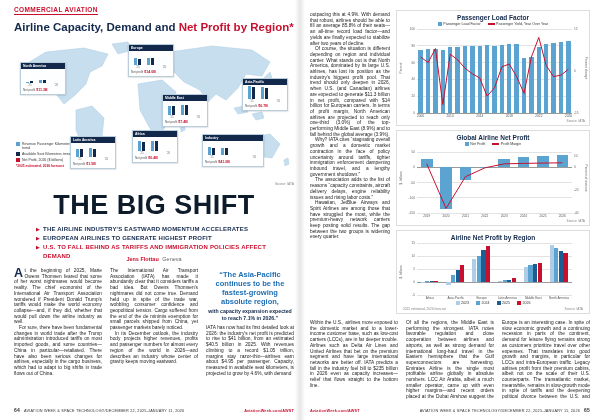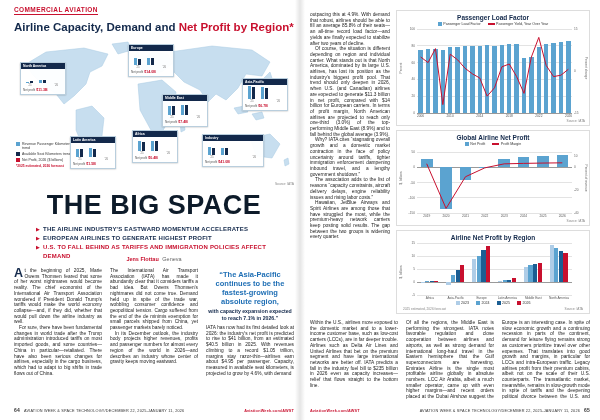--- a/index.html
+++ b/index.html
@@ -254,21 +254,21 @@
             </div>
           </div>
           <div class="ins-y">
             <span>'25</span>
             <span>'26</span>
           </div>
           <div class="ins-np"><span class="np-l">Net profit</span><span class="np-v">$41.0B</span></div>
         </div>
       </div>
 
-    <div class="headline">THE BIG SPACE</div>
+    <div class="headline">THE BIG SHIFT</div>
 
     <div class="bullets">
       <div class="bullet">
         <span class="arr">▶</span>
         <span class="btx">THE AIRLINE INDUSTRY'S EASTWARD MOMENTUM ACCELERATES</span>
       </div>
       <div class="bullet">
         <span class="arr">▶</span>
         <span class="btx">EUROPEAN AIRLINES TO GENERATE HIGHEST PROFIT</span>
       </div>

